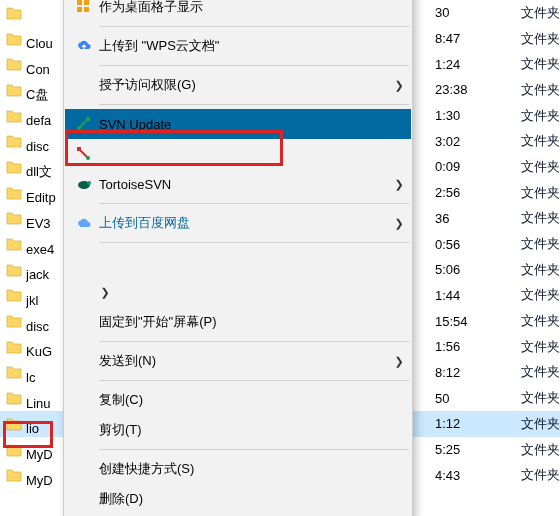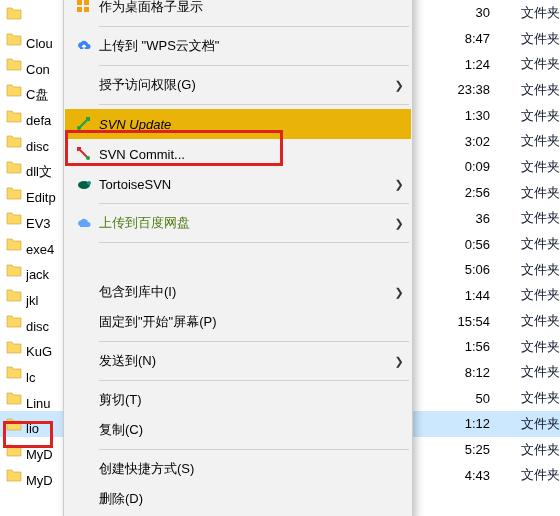--- a/index.html
+++ b/index.html
@@ -19,21 +19,21 @@
   }
   .file-row {
     display: flex;
     align-items: center;
     height: 25.7px;
     padding-left: 6px;
   }
   .file-row .icon-cell { width: 20px; display:flex; align-items:center; }
   .file-row .name-cell { flex: 0 0 60px; overflow:hidden; white-space:nowrap;margin-top:10px; }
   .file-row .spacer { flex: 1 1 auto; }
-  .file-row .time-cell { width: 55px; text-align:right; color:#000; }
+  .file-row .time-cell { width: 55px; text-align:left; color:#000; }
   .file-row .type-cell { width: 70px; text-align:right; padding-left:8px; color:#0f172a; }
   .file-row.selected {
     background: #cce8ff;
   }
   .red-box-row {
     position: absolute;
     border: 3px solid #d22;
     pointer-events: none;
   }
   #red-row-box { left: 3px; top: 421px; width: 50px; height: 27px; }
@@ -49,28 +49,28 @@
     box-shadow: 3px 3px 8px rgba(0,0,0,0.25);
     padding: 3px 1px;
   }
   .ctx-item {
     display: flex;
     align-items: center;
     height: 30px;
     padding: 0 6px 0 6px;
     position: relative;
   }
-  .ctx-item.highlight { background: #eab308; font-style: italic; }
+  .ctx-item.highlight { background: #0369a1; }
   .ctx-icon {
     width: 26px; height: 20px;
     display:flex; align-items:center; justify-content:center;
     margin-right: 2px;
   }
   .ctx-label { flex: 1 1 auto; color:#000; }
-  .ctx-label.disabled { color:#4d7c0f; }
+  .ctx-label.disabled { color:#0369a1; }
   .ctx-arrow {
     width: 12px; text-align:center; color:#333; font-size:11px;
   }
   .ctx-sep {
     height: 1px;
     background: #d0d0d0;
     margin: 4px 2px 4px 34px;
   }
   #red-menu-box {
     position:absolute;
@@ -344,21 +344,20 @@
   </div>
 
   <div class="ctx-item">
     <span class="ctx-icon">
       <svg width="16" height="16">
           <path d="M2 2L13 13" stroke="#dc2626" stroke-width="2"></path>
           <path d="M2 2l3 0-3 0 0 3" stroke="#dc2626" stroke-width="2" fill="none"></path>
           <circle cx="12" cy="12" r="2" fill="#16a34a"></circle>
         </svg>
     </span>
-    <span class="ctx-label">SVN Commit...</span>
   </div>
 
   <div class="ctx-item">
     <span class="ctx-icon">
       <svg width="16" height="16">
           <ellipse cx="8" cy="9" rx="6" ry="4" fill="#065f46"></ellipse>
           <circle cx="13" cy="7" r="2" fill="#0d9488"></circle>
         </svg>
     </span>
     <span class="ctx-label">TortoiseSVN</span>
@@ -378,49 +377,48 @@
   </div>
 
   <div class="ctx-sep"></div>
 
   <div class="ctx-item">
     <span class="ctx-icon"></span>
   </div>
 
   <div class="ctx-item">
     <span class="ctx-icon"></span>
-    <span class="ctx-label">包含到库中(I)</span>
     <span class="ctx-arrow">❯</span>
   </div>
 
   <div class="ctx-item">
     <span class="ctx-icon"></span>
     <span class="ctx-label">固定到"开始"屏幕(P)</span>
   </div>
 
   <div class="ctx-sep"></div>
 
   <div class="ctx-item">
     <span class="ctx-icon"></span>
     <span class="ctx-label">发送到(N)</span>
     <span class="ctx-arrow">❯</span>
   </div>
 
   <div class="ctx-sep"></div>
 
   <div class="ctx-item">
     <span class="ctx-icon"></span>
+    <span class="ctx-label">复制(C)</span>
+  </div>
+
+  <div class="ctx-item">
+    <span class="ctx-icon"></span>
     <span class="ctx-label">剪切(T)</span>
   </div>
 
-  <div class="ctx-item">
-    <span class="ctx-icon"></span>
-    <span class="ctx-label">复制(C)</span>
-  </div>
-
   <div class="ctx-sep"></div>
 
   <div class="ctx-item">
     <span class="ctx-icon"></span>
     <span class="ctx-label">创建快捷方式(S)</span>
   </div>
 
   <div class="ctx-item">
     <span class="ctx-icon"></span>
     <span class="ctx-label">删除(D)</span>

